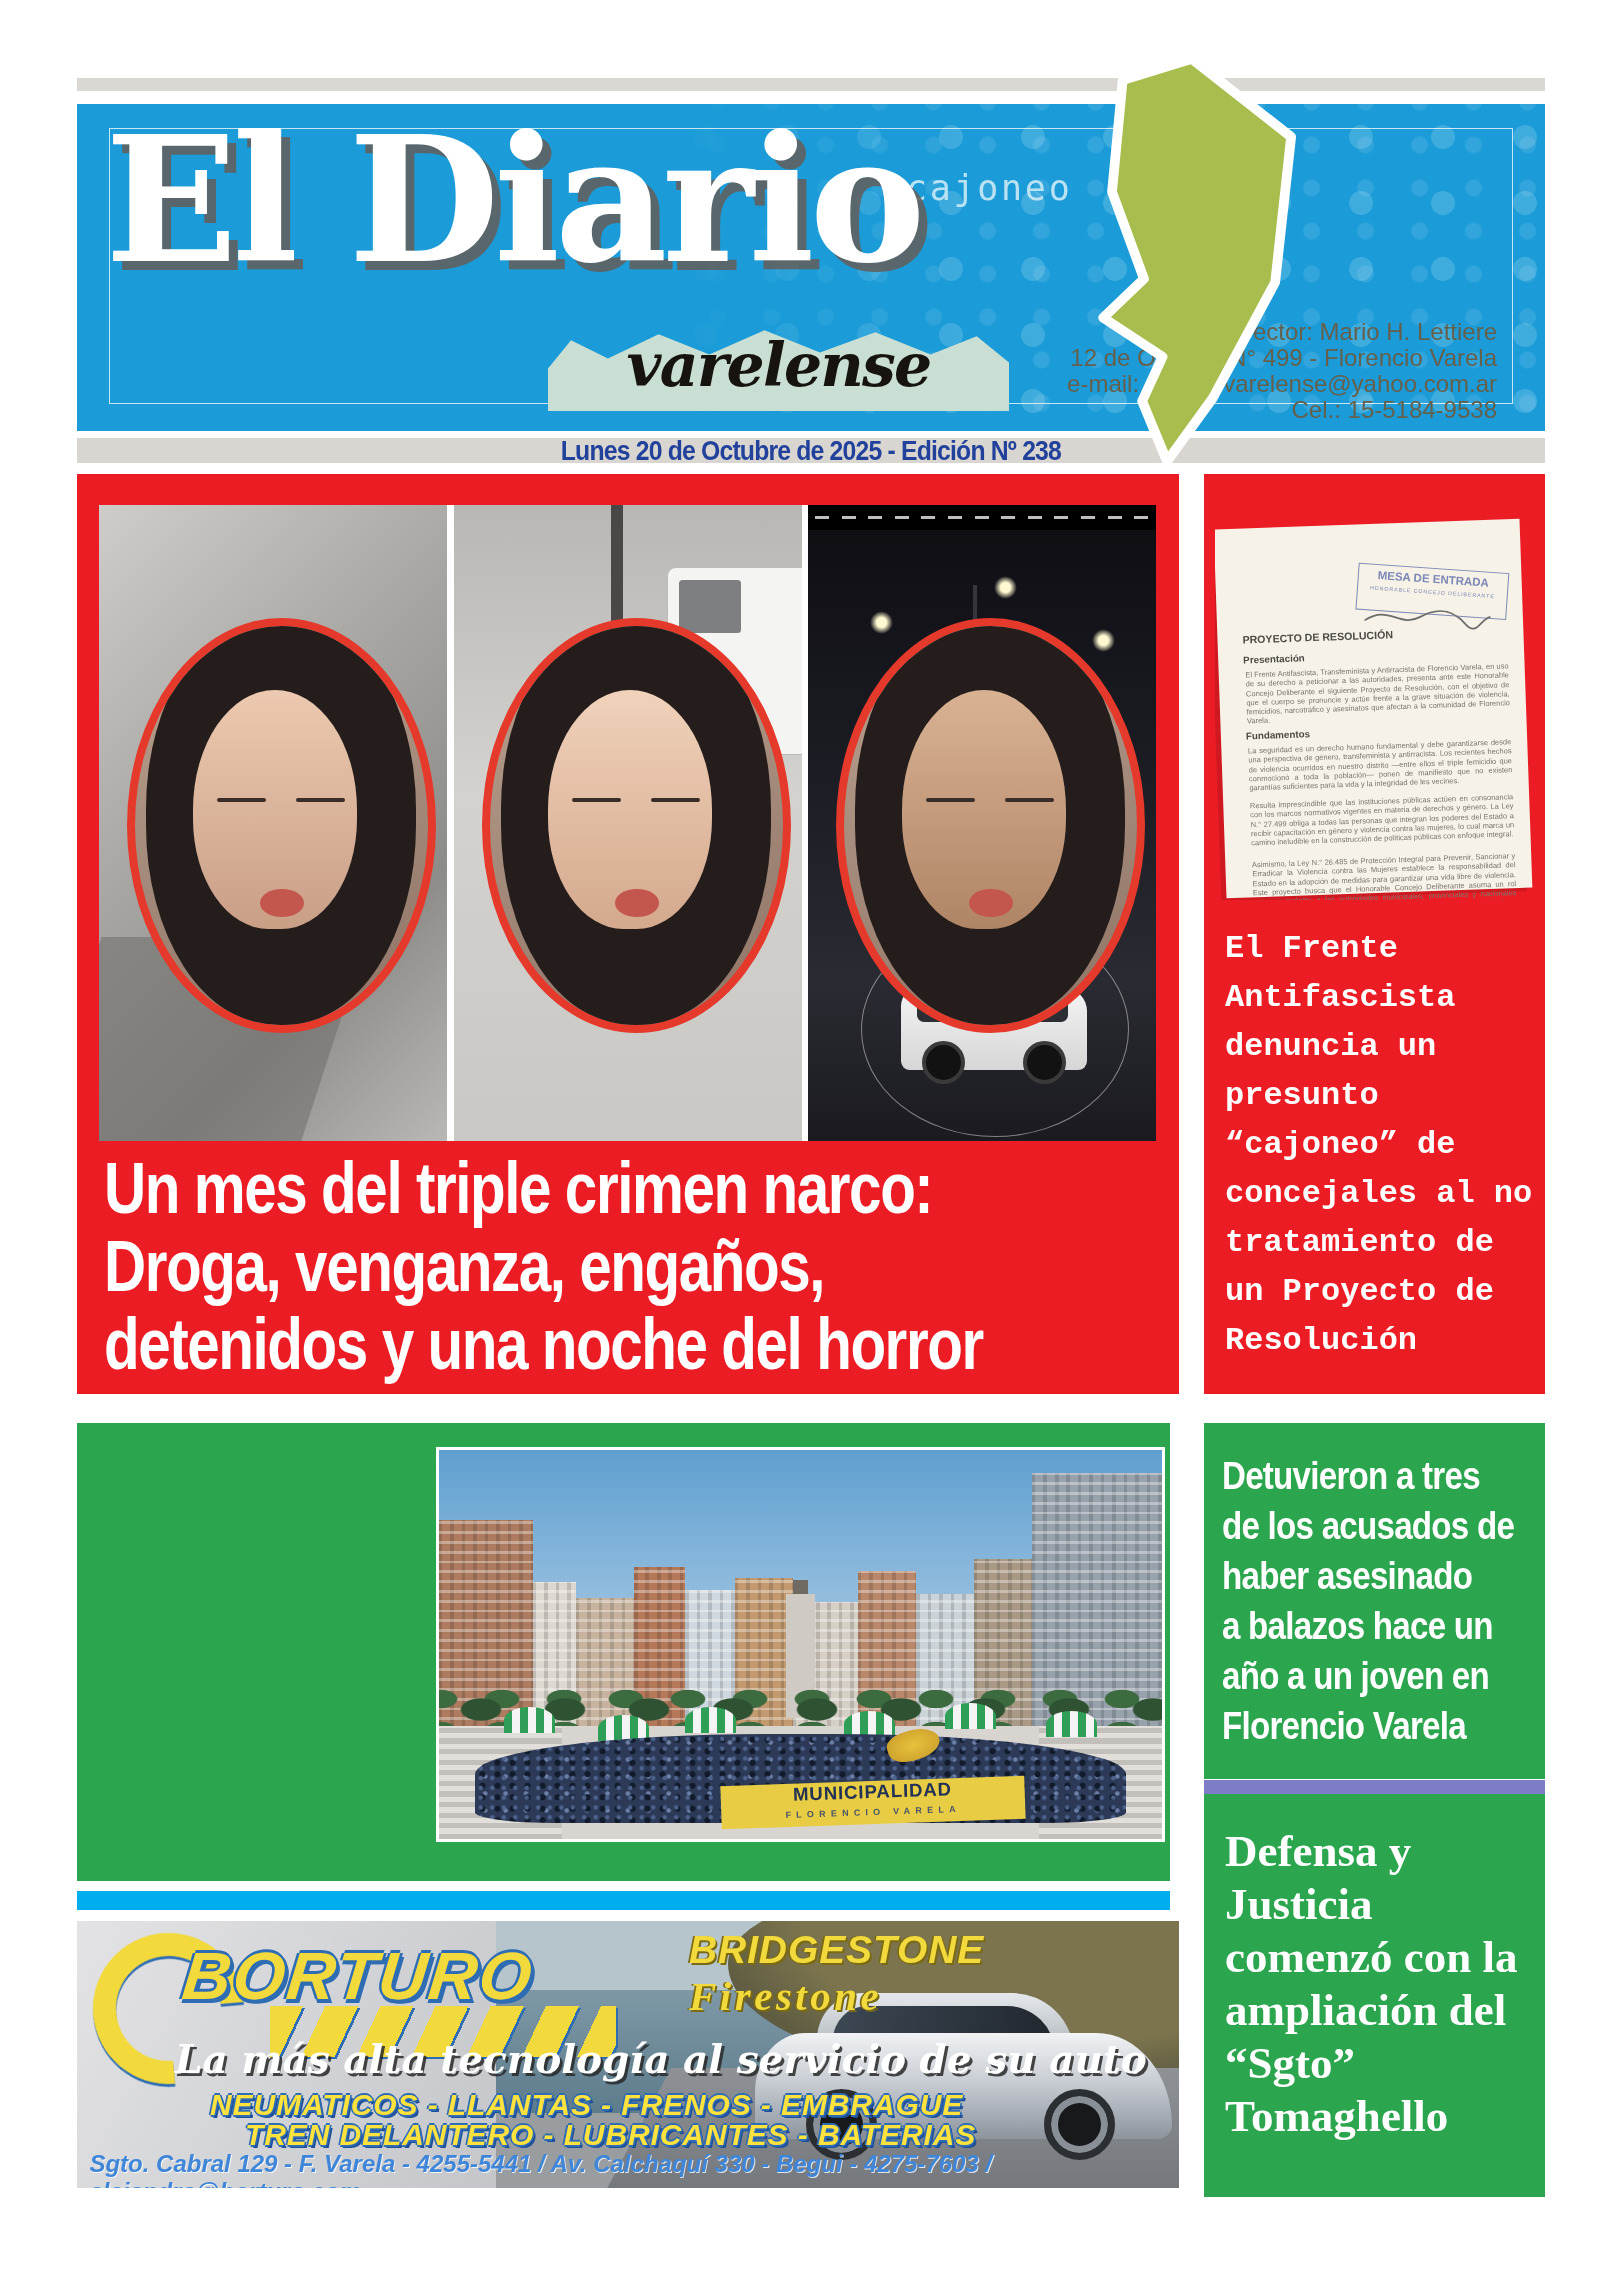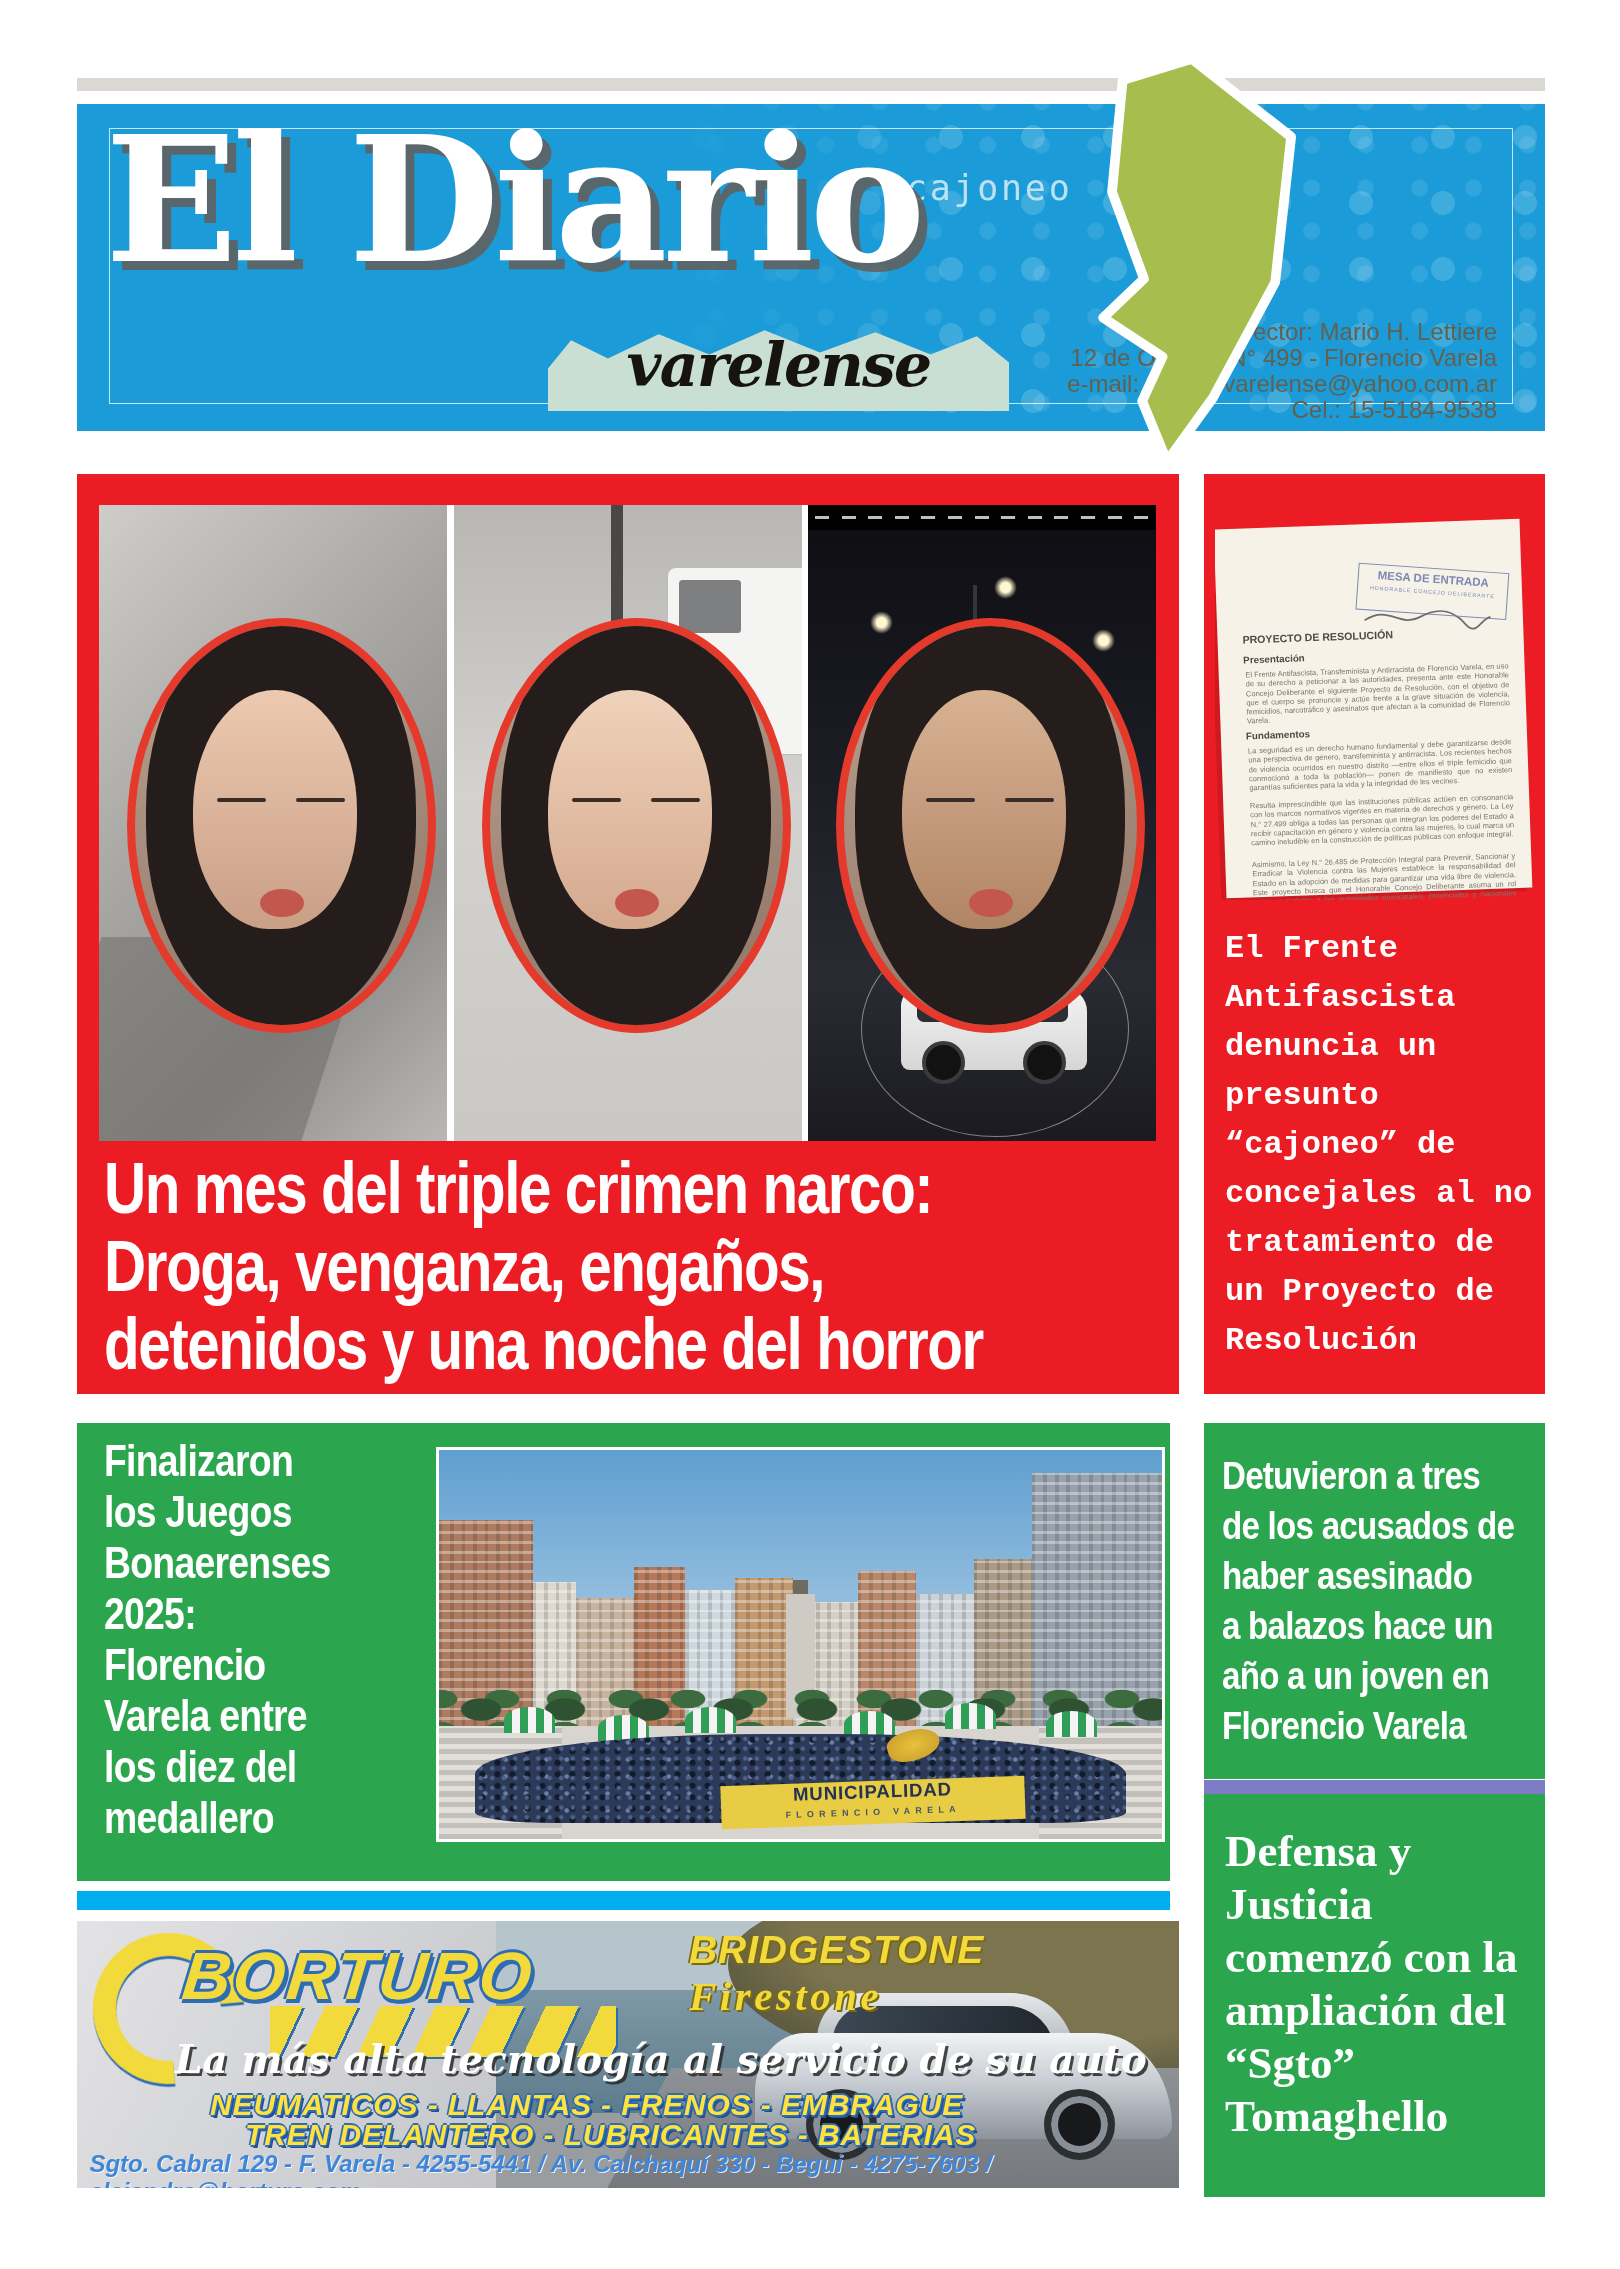--- a/index.html
+++ b/index.html
@@ -189,20 +189,23 @@
     <polygon points="118,34 196,10 308,98 290,262 220,392 168,464 140,396 163,346 96,302 142,258 106,160" fill="#a7bd4d" stroke="#ffffff" stroke-width="11" stroke-linejoin="round"></polygon>
   </svg>
 
   <div class="contact">
     <div>Director: Mario H. Lettiere</div>
     <div>12 de Octubre N° 499 - Florencio Varela</div>
     <div>e-mail: eldiariovarelense@yahoo.com.ar</div>
     <div>Cel.: 15-5184-9538</div>
   </div>
 
+  <div class="datebar">
+    <span class="t">Lunes 20 de Octubre de 2025 - Edición Nº 238</span>
+  </div>
 
   <div class="red-main"></div>
 
   <div class="collage">
 
     <div class="panel p1 noise">
       <div style="position:absolute;left:-35px;bottom:-26.6px;width:266px;height:231px;background:#6f6d6a;transform:skewX(-18deg);opacity:.55"></div>
       <div class="face">
         <div class="hair"></div>
         <div class="skin"></div>
@@ -280,30 +283,20 @@
 Antifascista
 denuncia un
 presunto
 “cajoneo” de
 concejales al no
 tratamiento de
 un Proyecto de
 Resolución</div>
 
   <div class="green-left"></div>
-  <div class="hl-juegos">
-    <span class="cx85 hl">Finalizaron
-los Juegos
-Bonaerenses
-2025:
-Florencio
-Varela entre
-los diez del
-medallero</span>
-  </div>
 
   <div class="cityphoto">
     <div class="sky"></div>
     <div class="bld" style="left:0;top:18%;width:13%;height:54%;background-color:#ad7b60"></div>
     <div class="bld" style="left:13%;top:34%;width:6%;height:38%;background-color:#ddd8d0"></div>
     <div class="bld" style="left:19%;top:38%;width:8%;height:34%;background-color:#c8b49e"></div>
     <div class="bld" style="left:27%;top:30%;width:7%;height:42%;background-color:#b5795a"></div>
     <div class="bld" style="left:34%;top:36%;width:7%;height:36%;background-color:#cfd8de"></div>
     <div class="bld" style="left:41%;top:33%;width:8%;height:39%;background-color:#c3996f"></div>
     <div class="bld" style="left:49%;top:39%;width:9%;height:33%;background-color:#d6cfc6"></div>

